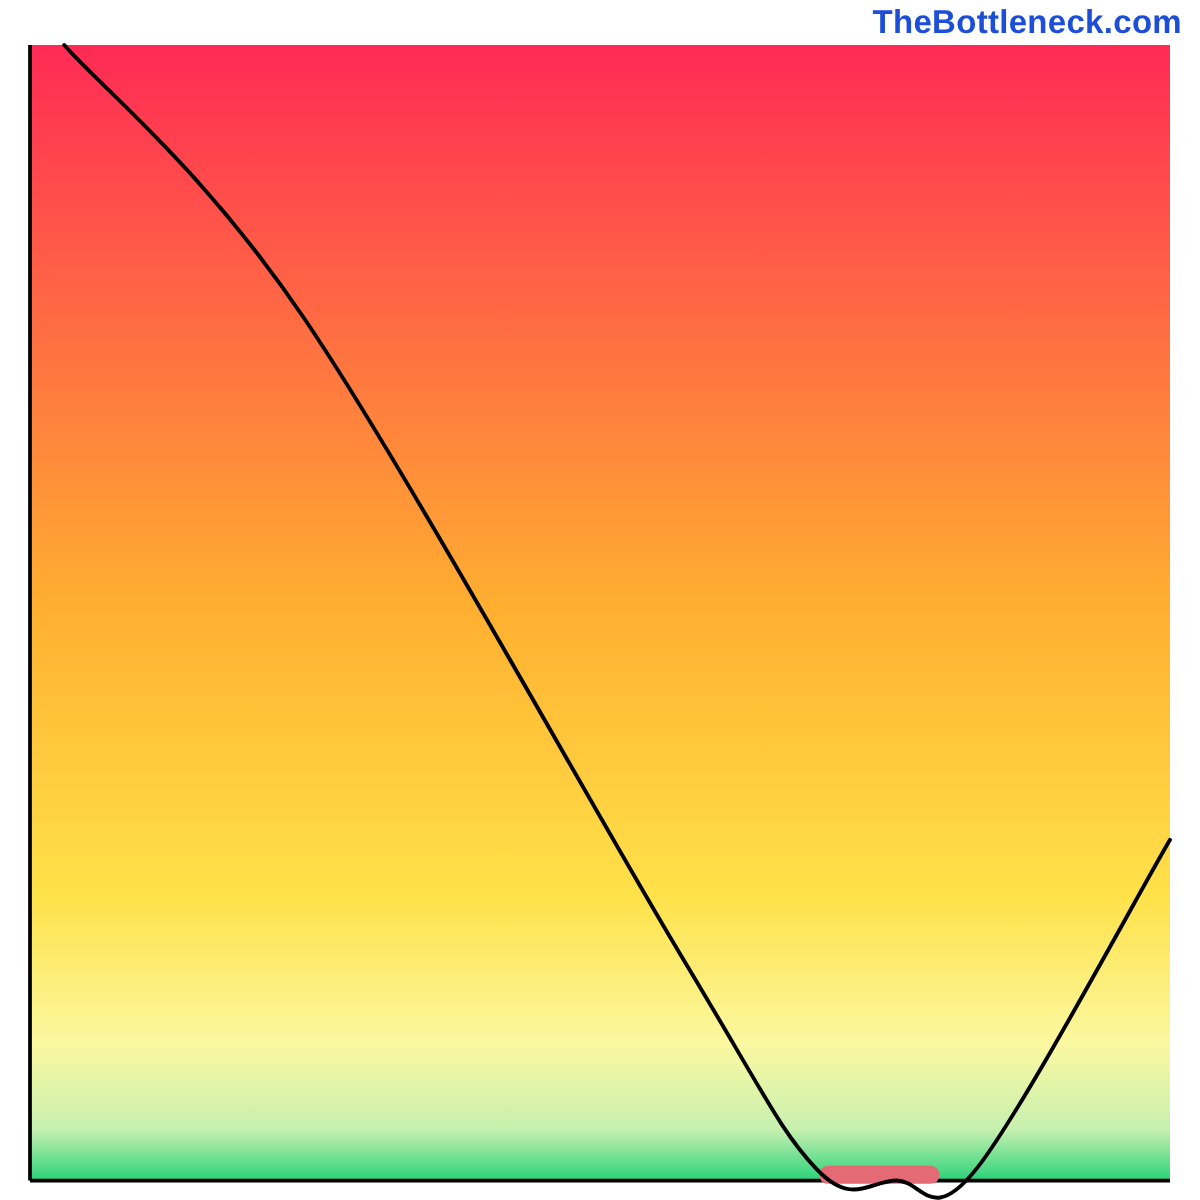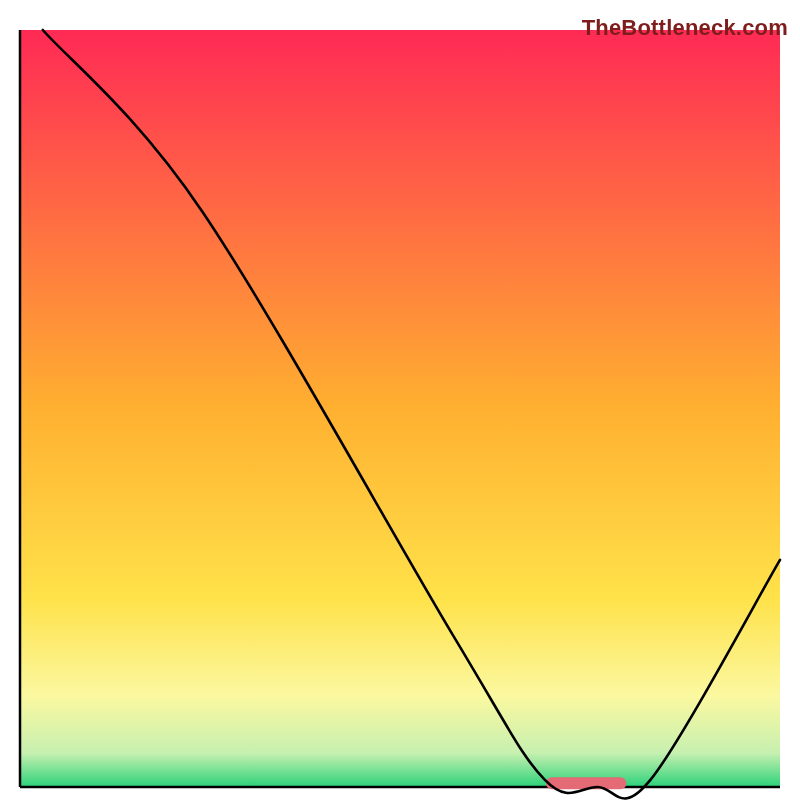--- a/index.html
+++ b/index.html
@@ -11,25 +11,25 @@
     font-family: Arial, Helvetica, sans-serif;
     overflow: hidden;
   }
   .stage {
     position: relative;
     width: 800px;
     height: 800px;
   }
   .watermark {
     position: absolute;
-    top: 15px;
+    top: 2px;
     right: 12px;
     font-size: 22px;
     font-weight: 600;
-    color: #7f1d1d;
+    color: #1d4ed8;
     letter-spacing: 0.2px;
     user-select: none;
   }
   svg.plot {
     position: absolute;
     left: 0;
     top: 0;
     width: 800px;
     height: 800px;
     display: block;

